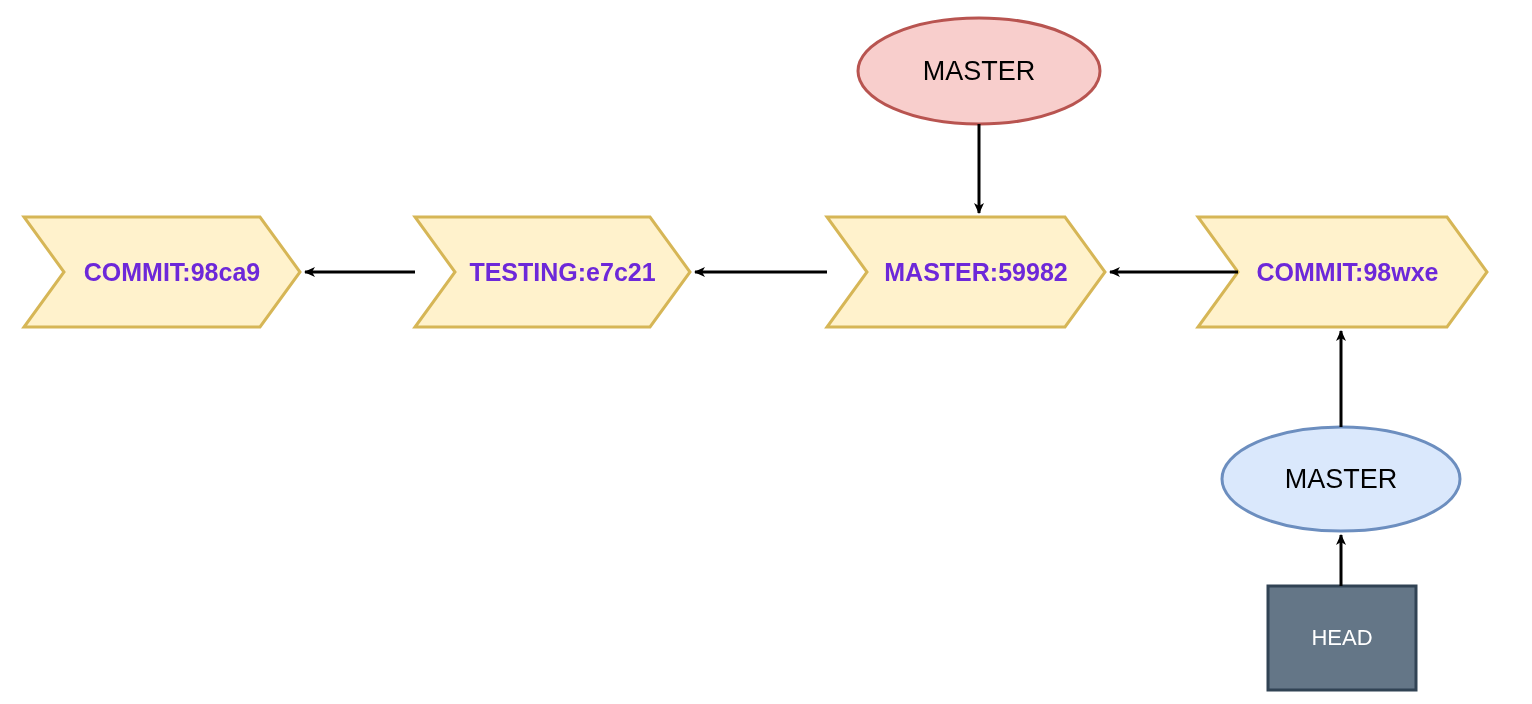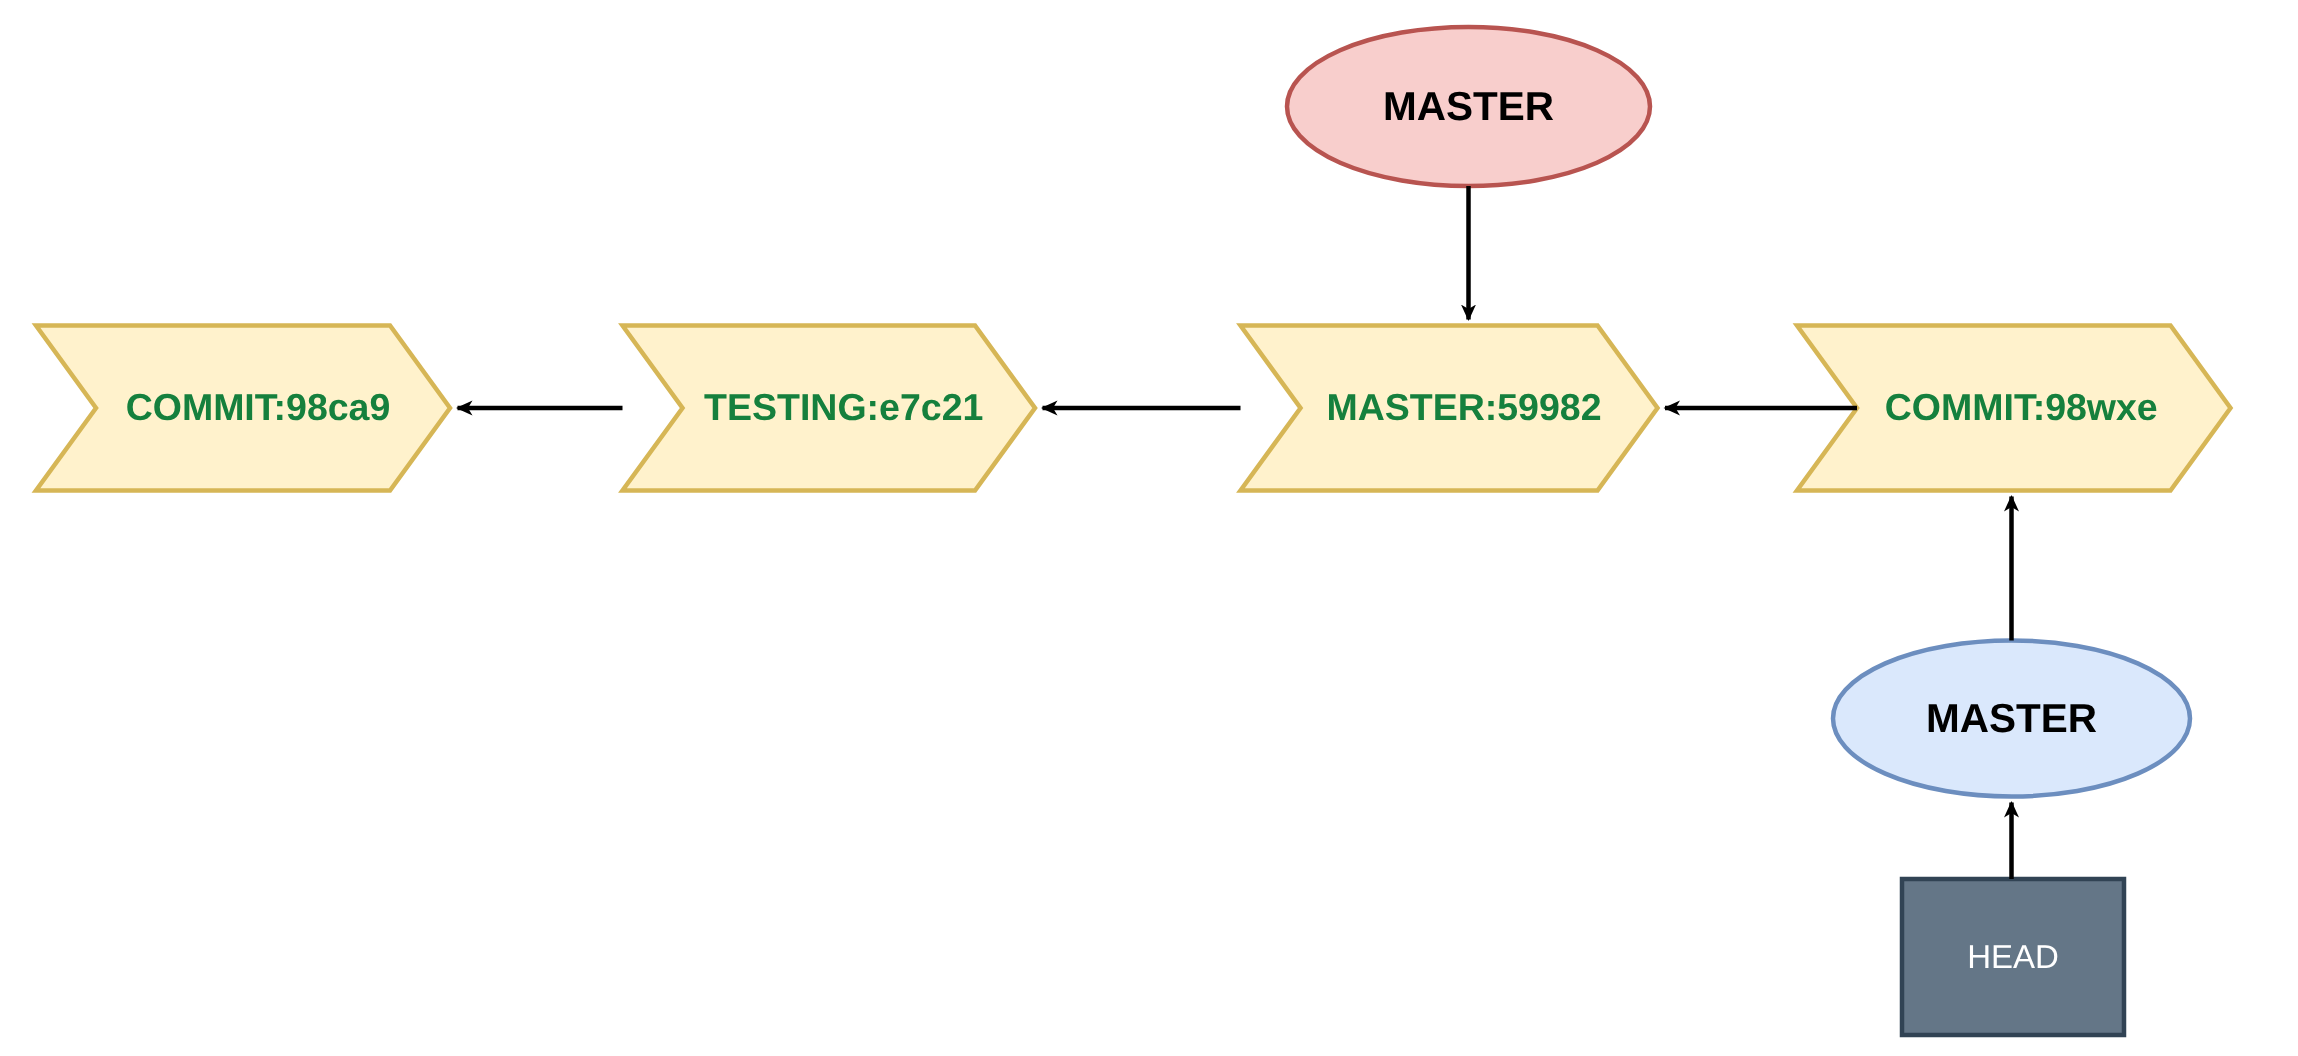--- a/index.html
+++ b/index.html
@@ -32,26 +32,26 @@
     display: flex;
     align-items: center;
     justify-content: center;
     text-align: center;
     pointer-events: none;
     white-space: nowrap;
   }
   .commit-label {
     font-size: 25px;
     font-weight: bold;
-    color: #15803d;
+    color: #6d28d9;
     letter-spacing: 0px;
   }
   .branch-label {
     font-size: 27px;
-    font-weight: bold;
+    font-weight: normal;
     color: #000000;
   }
   .head-label {
     font-size: 22px;
     font-weight: normal;
     color: #ffffff;
   }
 </style>
 </head>
 <body>

